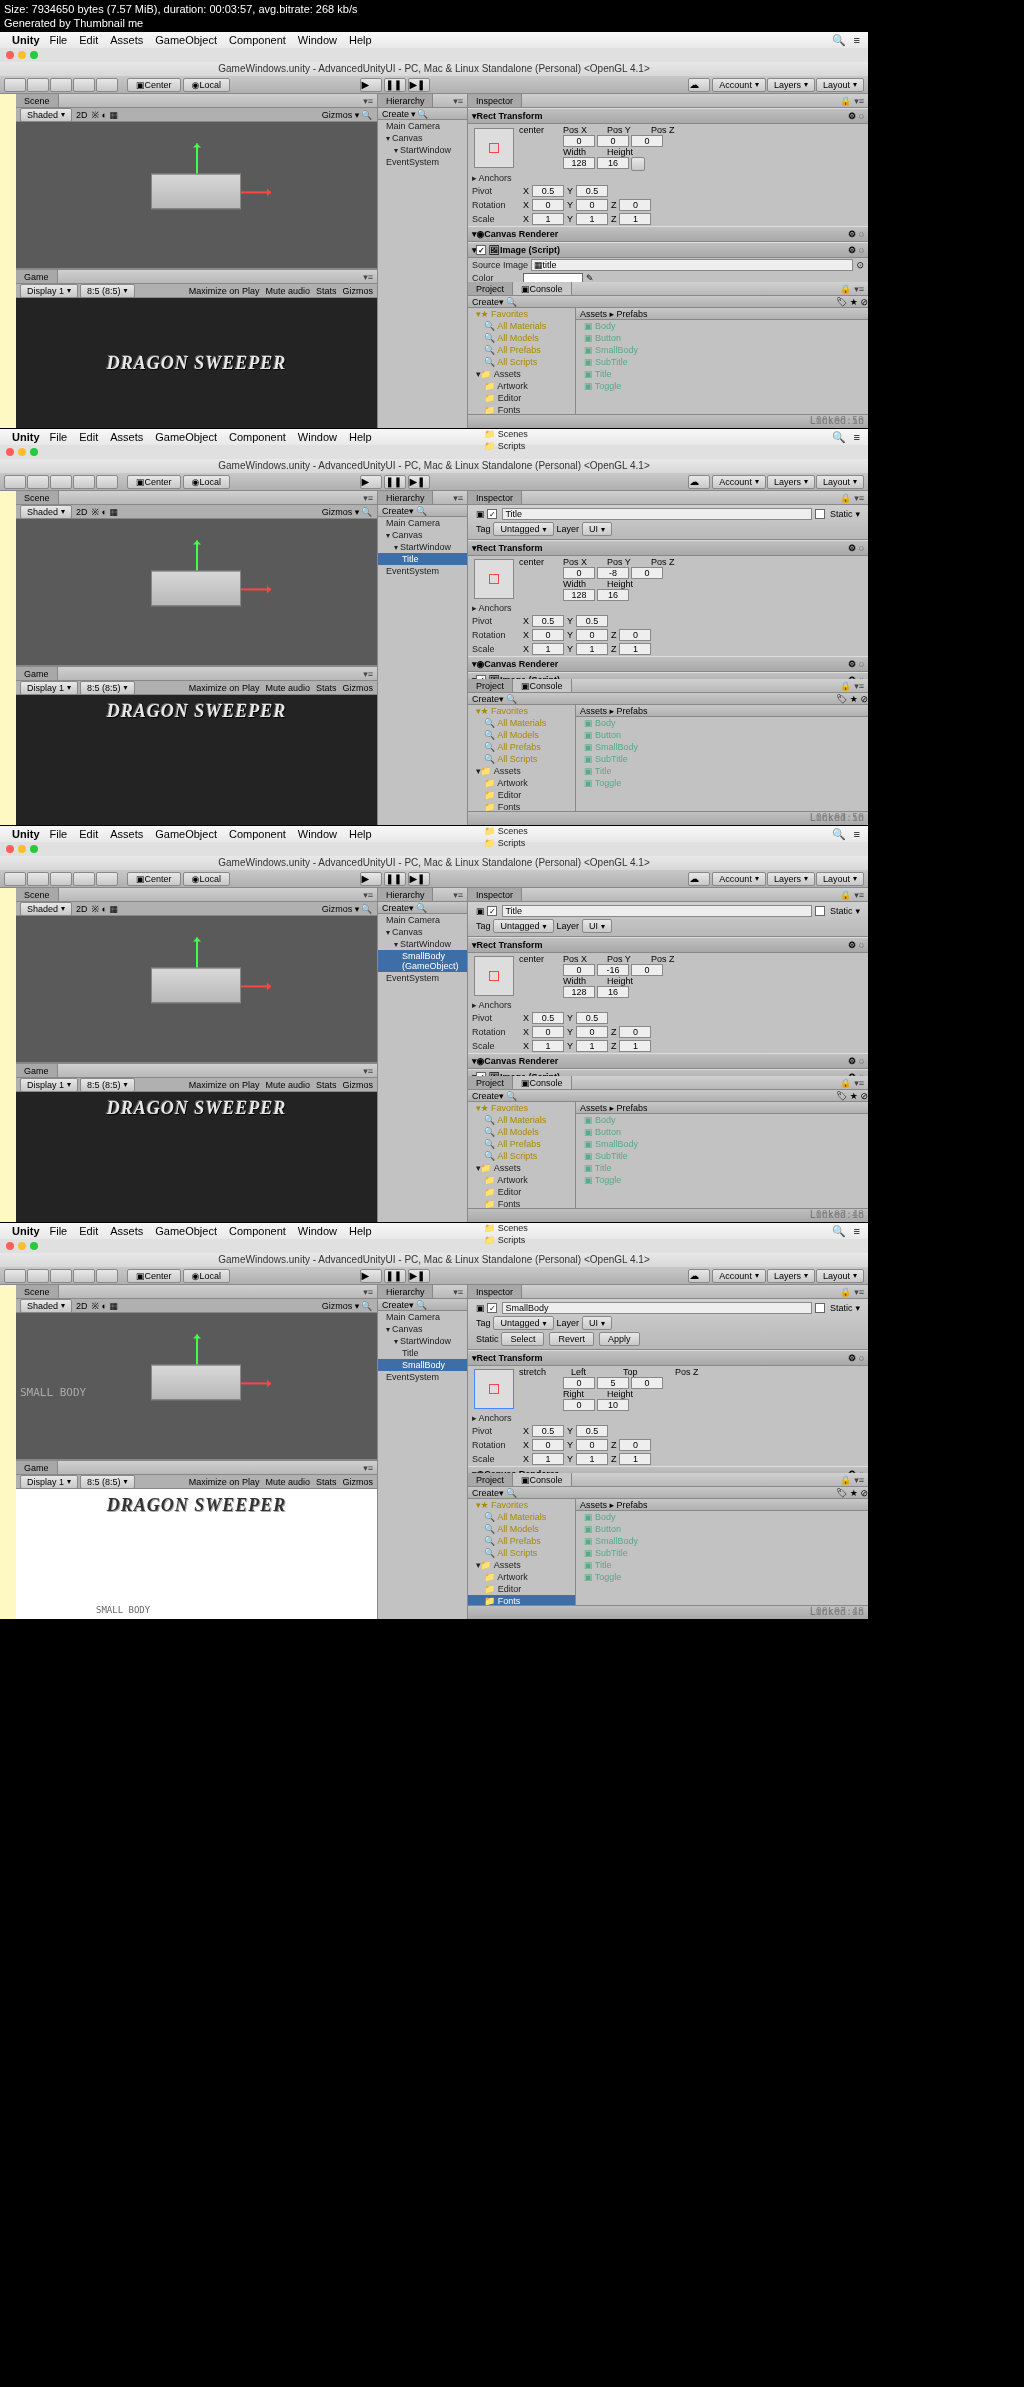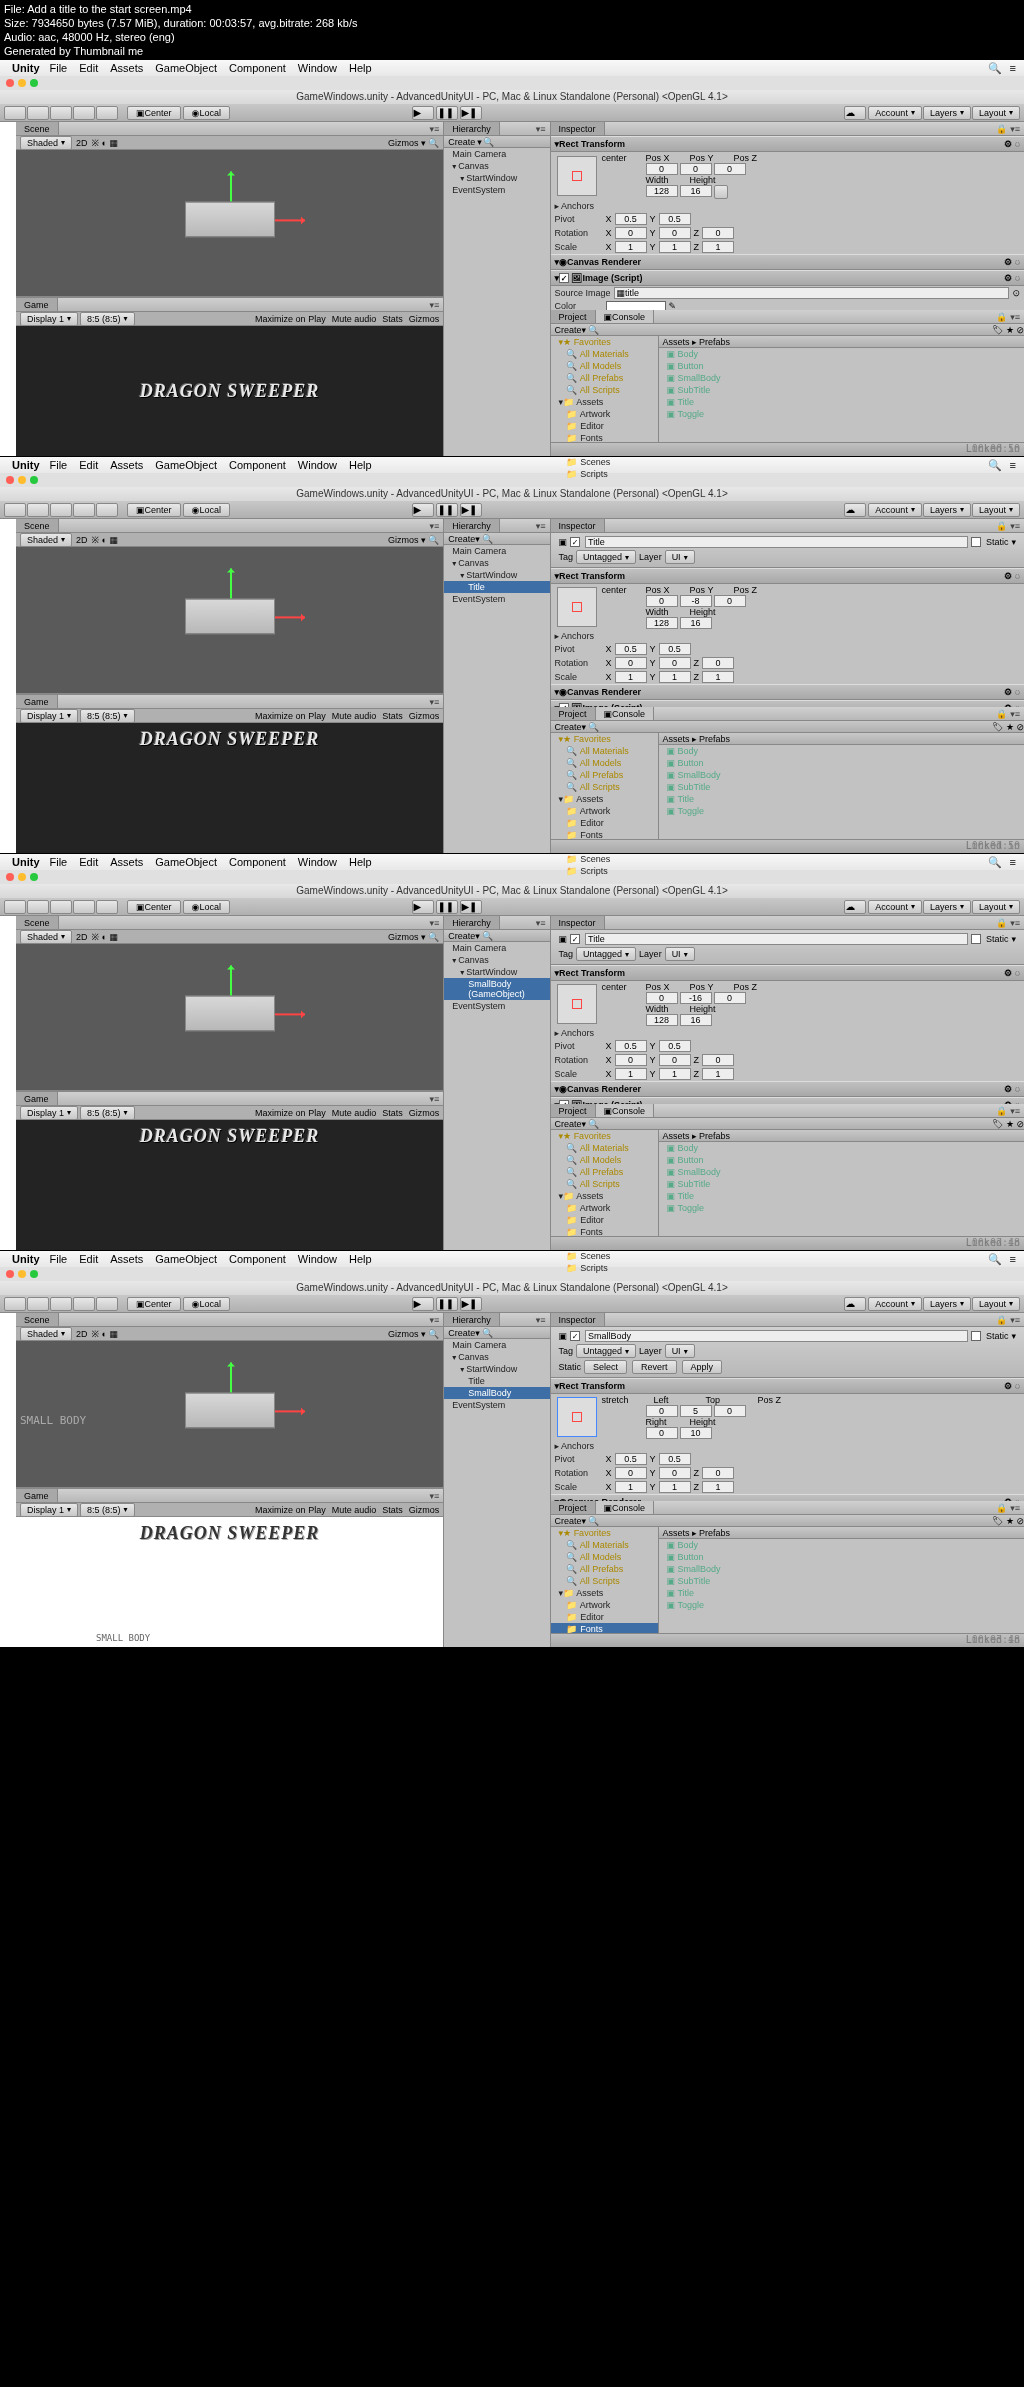--- a/index.html
+++ b/index.html
@@ -1,20 +1,20 @@
 <!DOCTYPE html>
 <html><head>
 <meta charset="utf-8">
 <style>
 * { margin: 0; padding: 0; box-sizing: border-box; font-family: Arial, sans-serif; }
 body { background: #000; color: #fff; font-size: 10px; width: 1024px; }
 .header-info { padding: 2px 4px; font-size: 11px; line-height: 14px; }
 .header-info div { white-space: nowrap; }
 
-.pane { width: 1024px; background: #ffffff; color: #000; margin-bottom: 1px; }
+.pane { width: 868px; background: #fef9c3; color: #000; margin-bottom: 1px; }
 
 
 .menubar { height: 16px; background: linear-gradient(#f8f8f8,#e8e8e8); display: flex; align-items: center; padding: 0 4px; font-size: 11px; }
 .menubar .apple { margin-right: 8px; }
 .menubar .bold { font-weight: bold; margin-right: 10px; }
 .menubar span { margin-right: 12px; }
 .menubar .right { margin-left: auto; }
 .menubar .right span { margin: 0 4px; }
 
 .traffic { height: 14px; background: #e0e0e0; display: flex; align-items: center; padding-left: 6px; gap: 4px; }
@@ -100,23 +100,21 @@
 
 .gamepanel { border-top: 2px solid #888; }
 .gamestrip { height: 14px; background: #b0b0b0; display:flex; align-items:center; font-size:9px; padding:0 4px; border-bottom:1px solid #888; }
 .gamestrip .r { margin-left:auto; display:flex; gap:6px; }
 
 </style>
 </head>
 <body>
 
 <div class="header-info">
-  <div>File: Add a title to the start screen.mp4</div>
   <div>Size: 7934650 bytes (7.57 MiB), duration: 00:03:57, avg.bitrate: 268 kb/s</div>
-  <div>Audio: aac, 48000 Hz, stereo (eng)</div>
   <div>Generated by Thumbnail me</div>
 </div>
 
 <div class="pane">
   <div class="menubar">
     <span class="apple"></span>
     <span class="bold">Unity</span>
     <span>File</span>
     <span>Edit</span>
     <span>Assets</span>

